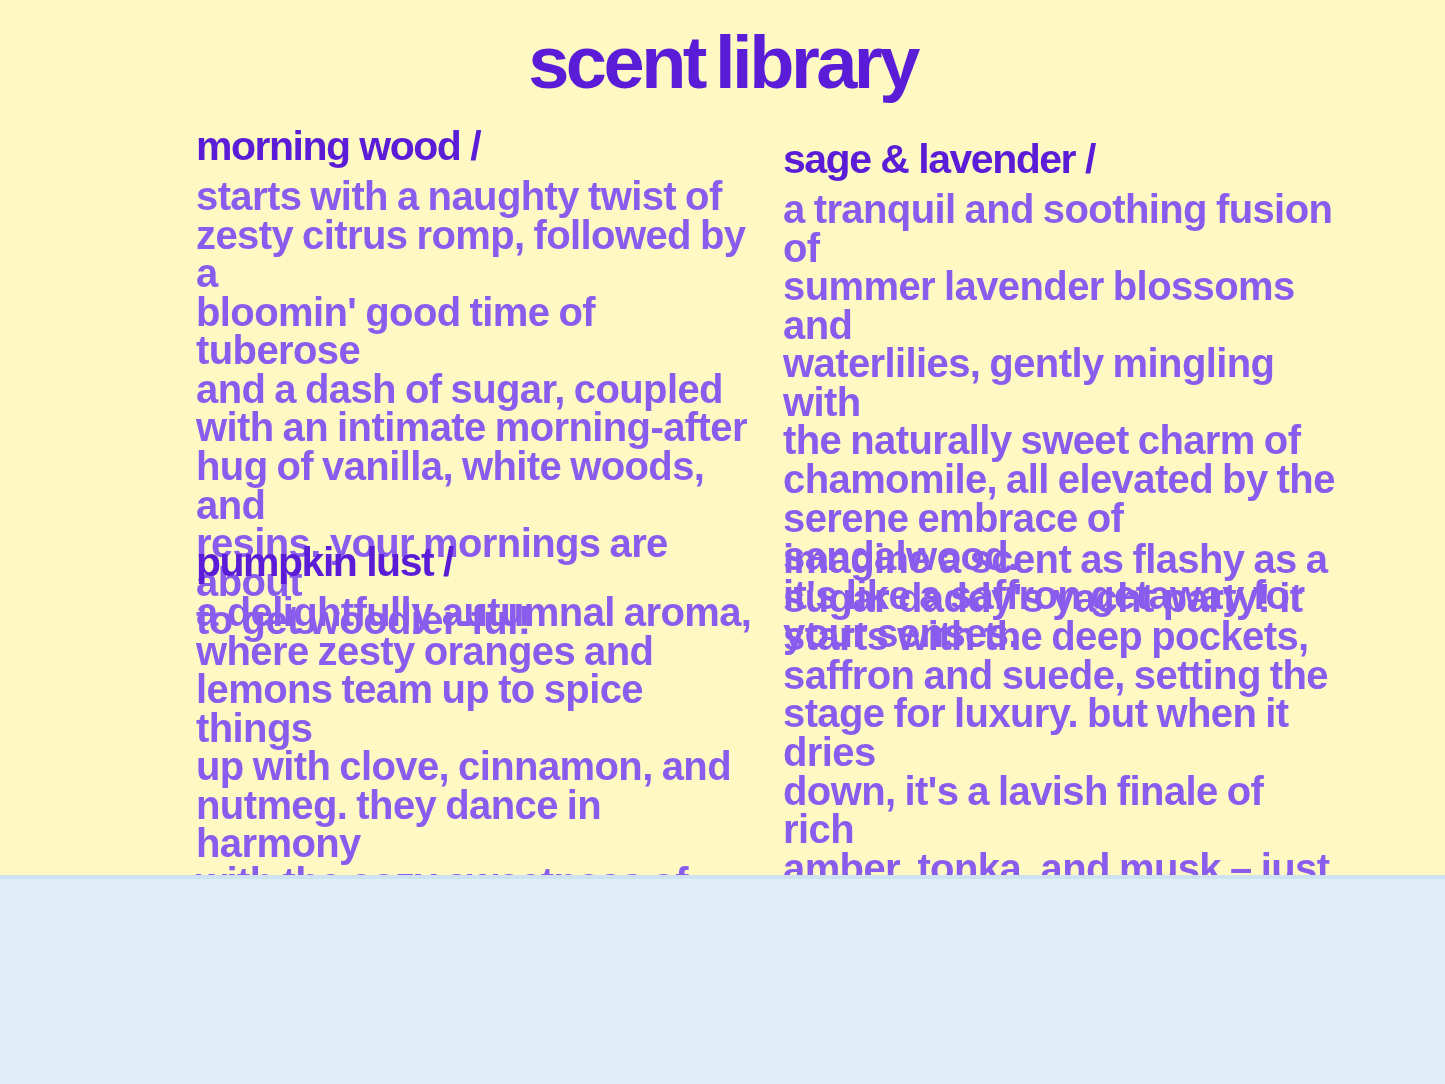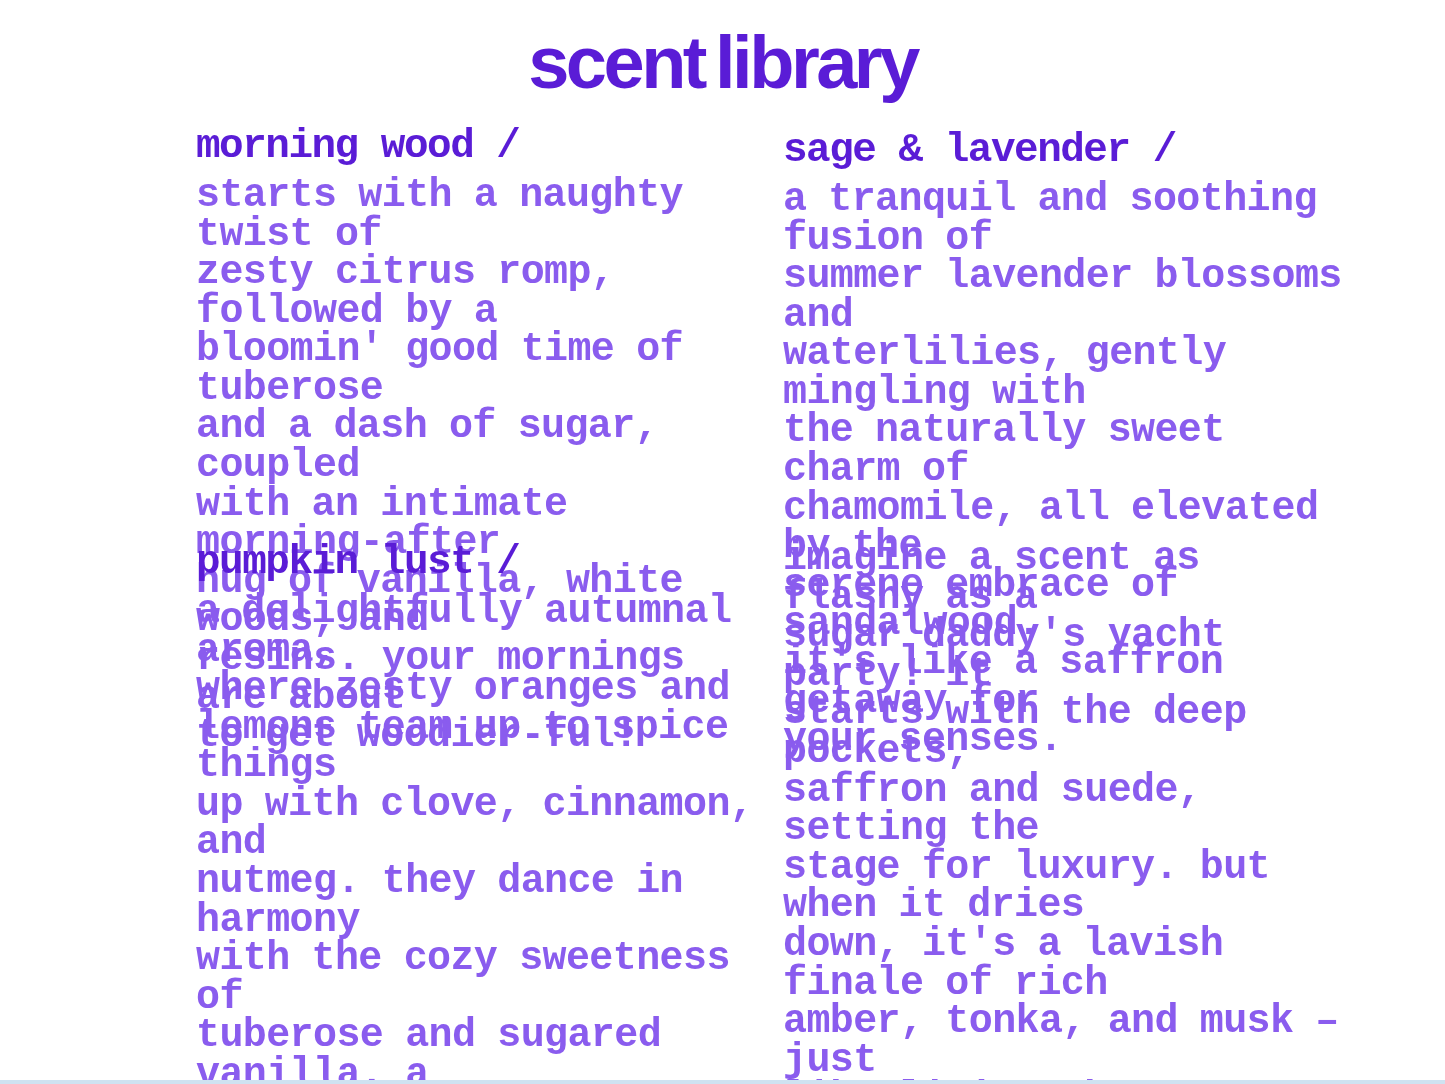--- a/index.html
+++ b/index.html
@@ -3,46 +3,45 @@
 <meta charset="utf-8">
 <style>
   html, body {
     margin: 0;
     padding: 0;
     background: #deedf8;
   }
   .page {
     position: relative;
     width: 1445px;
-    height: 1084px;
-    background: #ffffff;
+    height: 879px;
+    background: #fef9c3;
     overflow: hidden;
     font-family: "Liberation Sans", "DejaVu Sans", sans-serif;
   }
   .title {
     position: absolute;
     top: 26px;
     left: 0;
     width: 100%;
     margin: 0;
     text-align: center;
     font-size: 74px;
     line-height: 1.0;
     font-weight: 700;
     letter-spacing: -3.5px;
     word-spacing: -6px;
     color: #5a1cd6;
   }
   .card {
     position: absolute;
     width: 560px;
-    font-family: Liberation Mono, monospace;
   }
   .card-1 { left: 196px; top: 124px; }
-  .card-2 { left: 783px; top: 128px; }
+  .card-2 { left: 783px; top: 137px; }
   .card-3 { left: 196px; top: 540px; }
   .card-4 { left: 783px; top: 540px; }
   .scent-name {
     margin: 0 0 7px 0;
     font-size: 41px;
     line-height: 1.12;
     font-weight: 700;
     letter-spacing: -1.5px;
     color: #5a1cd6;
   }

